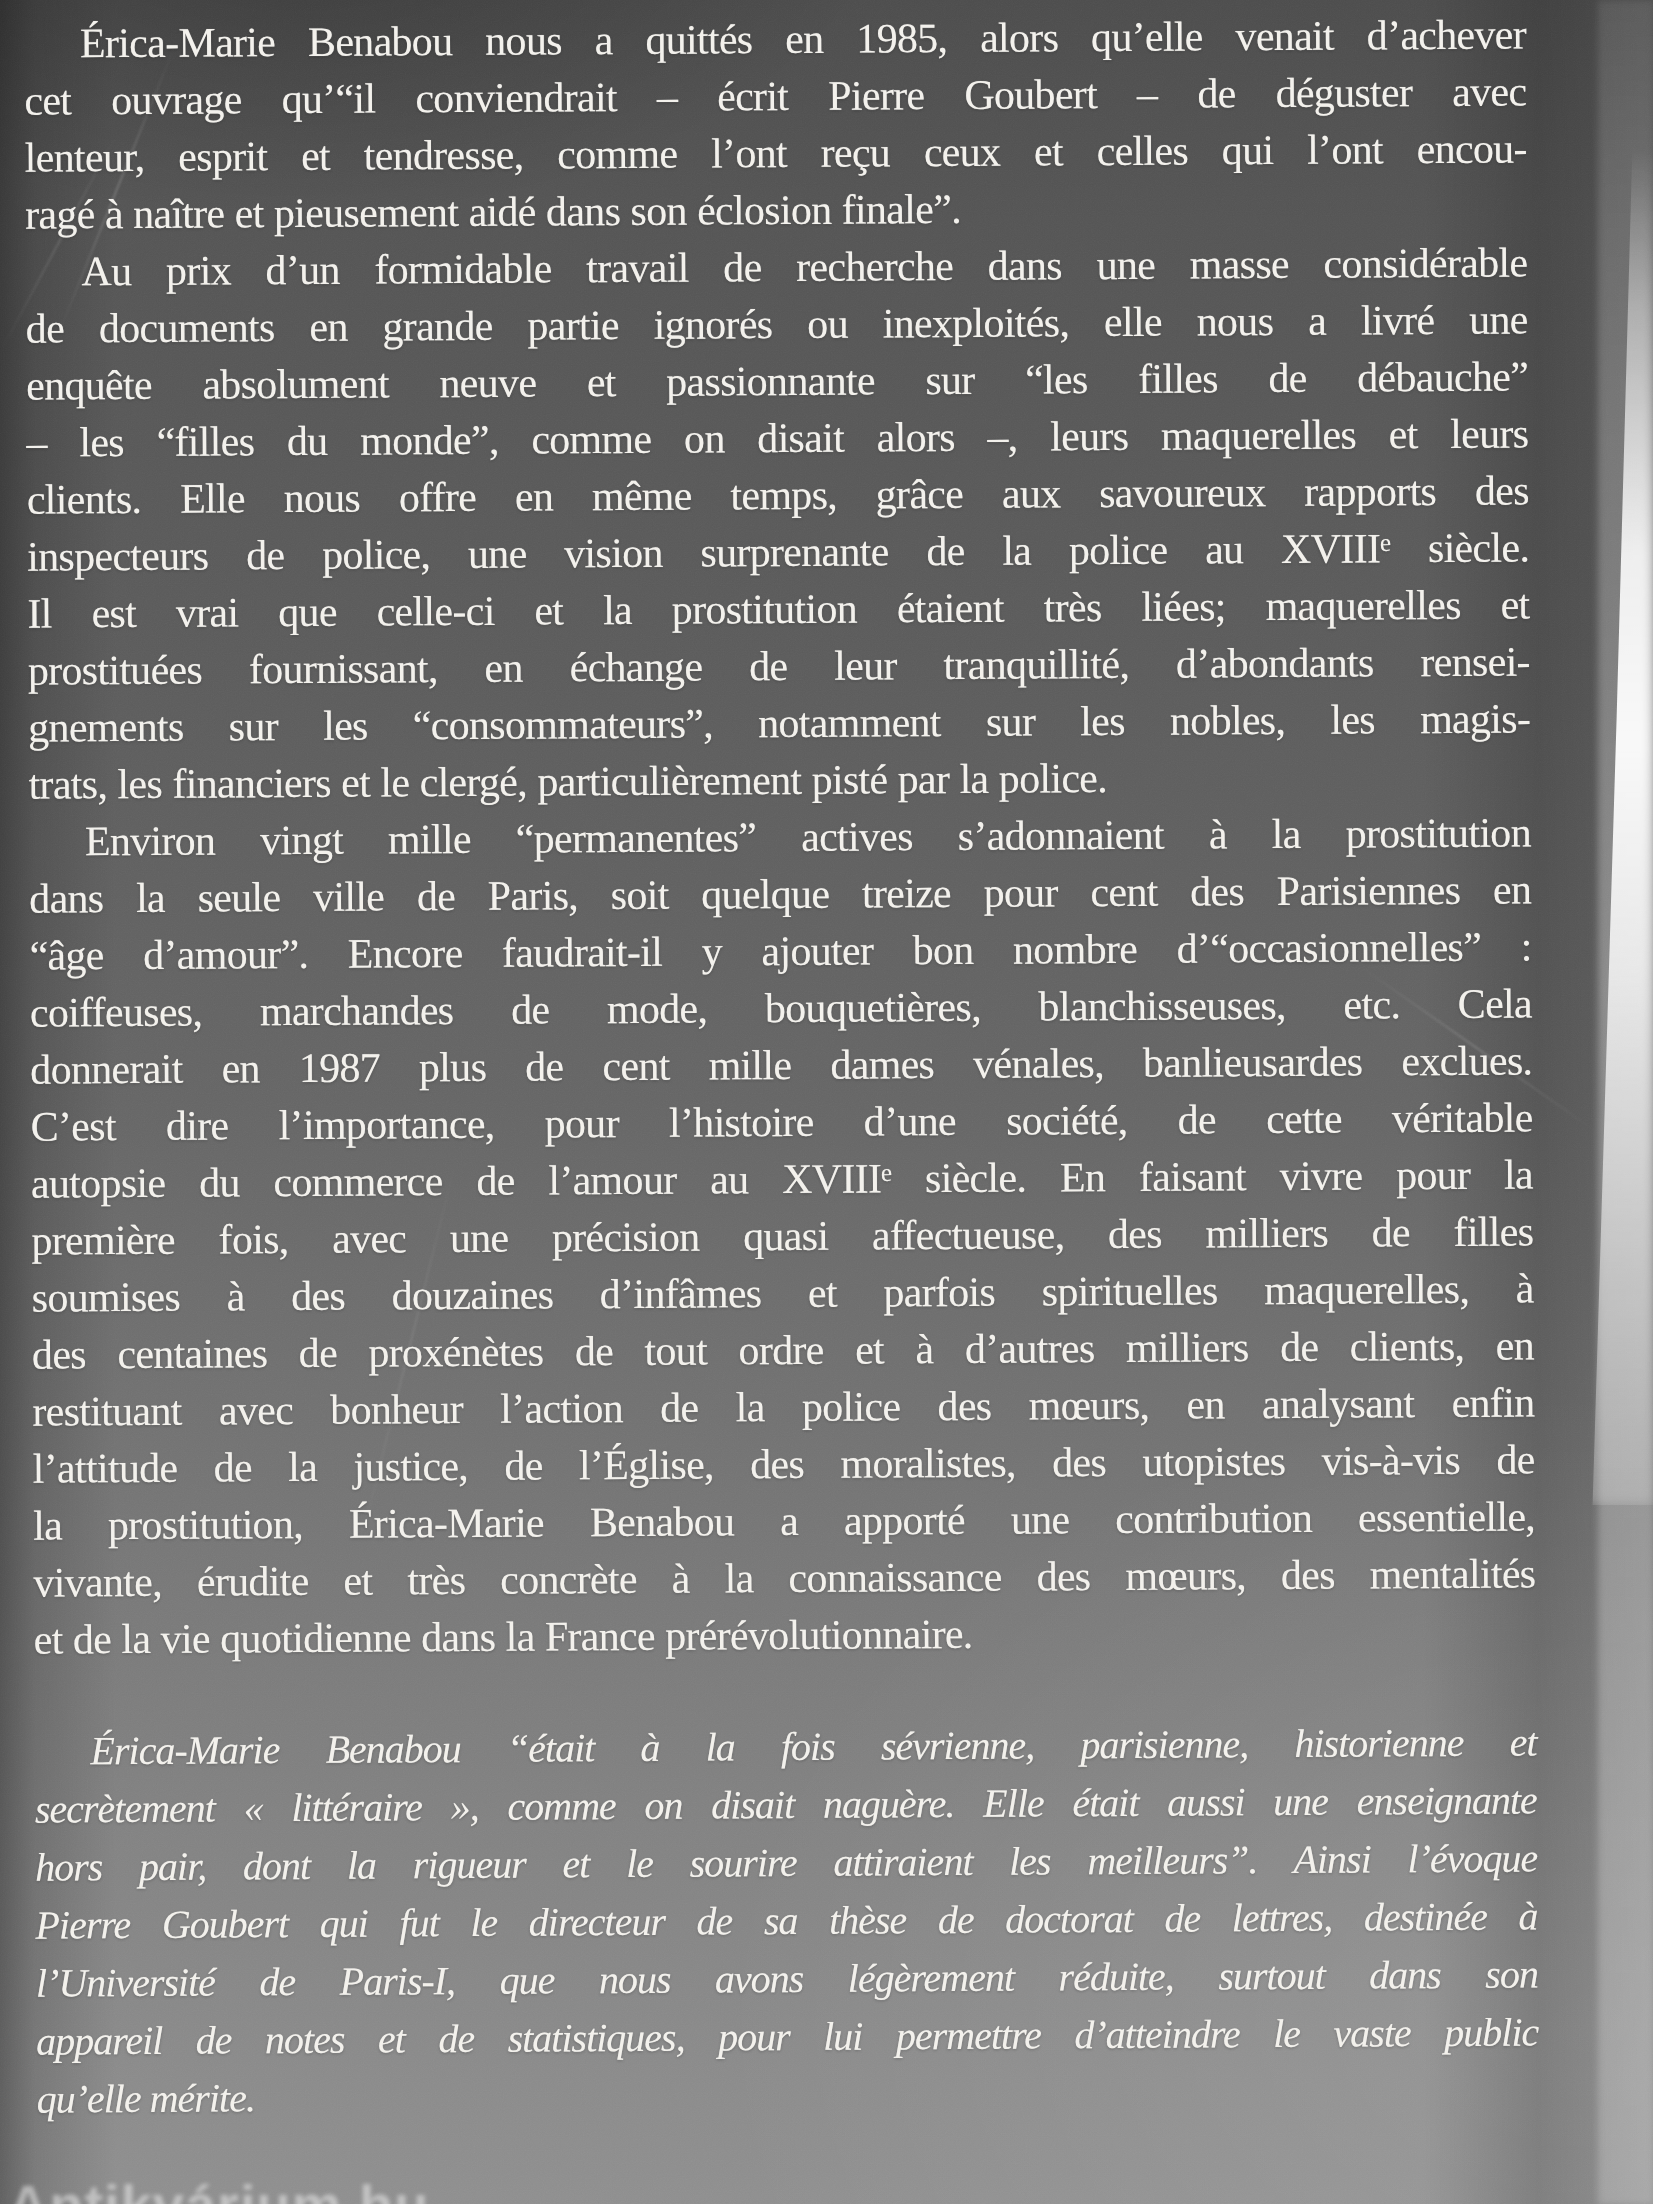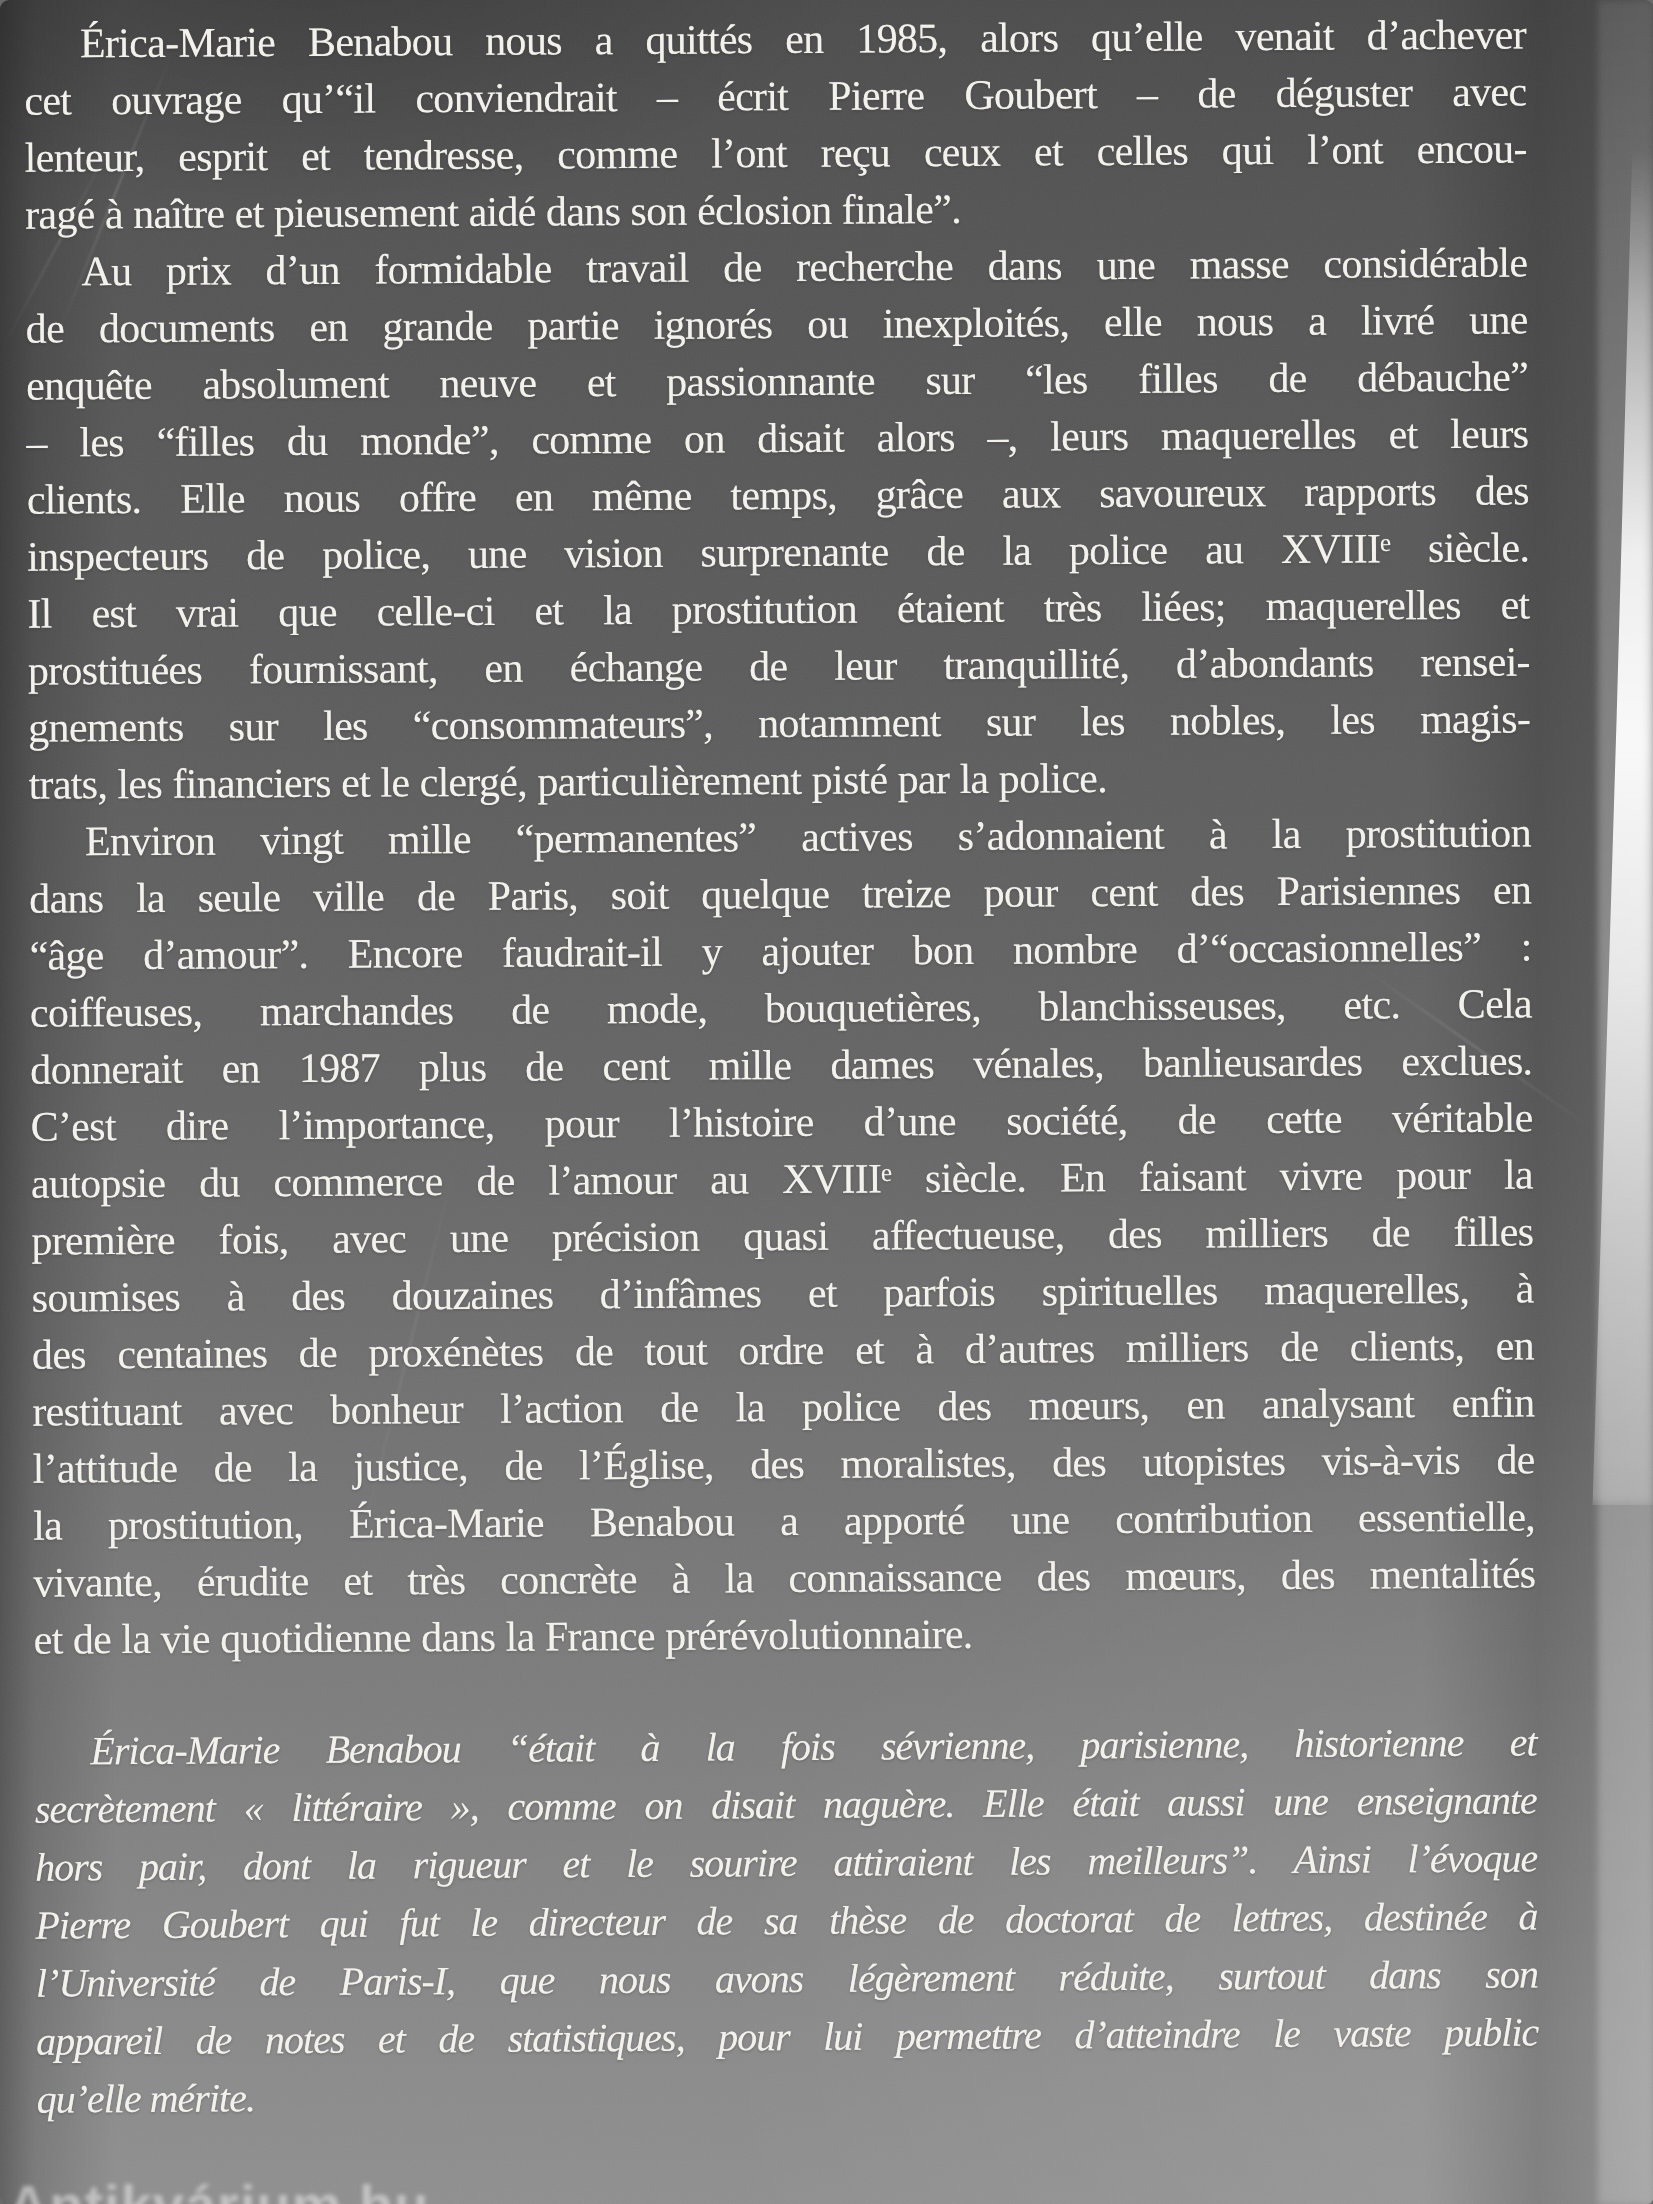--- a/index.html
+++ b/index.html
@@ -10,21 +10,20 @@
   }
   
   .photo{
     position:absolute;inset:0;overflow:hidden;
     background:
       linear-gradient(90deg, rgba(0,0,0,0.32) 0px, rgba(0,0,0,0.14) 35px, rgba(0,0,0,0) 116px),
       linear-gradient(90deg, rgba(0,0,0,0) 86%, rgba(0,0,0,0.16) 93%, rgba(0,0,0,0.04) 100%),
       radial-gradient(ellipse 873px 505px at 18% -6%, rgba(0,0,0,0.25), rgba(0,0,0,0) 70%),
       radial-gradient(ellipse 1261px 922px at 96% 92%, rgba(255,255,255,0.10), rgba(255,255,255,0) 70%),
       linear-gradient(180deg, #4d4d4d 0%, #555555 10%, #5c5c5c 30%, #666666 50%, #757575 68%, #848484 85%, #8f8f8f 100%);
-    border-radius: 9px;
   }
   
   .edge-band{
     position:absolute;top:0;right:0;width:56px;height:100%;
     background:linear-gradient(180deg, rgba(255,255,255,0.10) 0%, rgba(255,255,255,0.22) 20%,
                rgba(255,255,255,0.30) 45%, rgba(255,255,255,0.26) 70%, rgba(255,255,255,0.22) 100%);
     filter:blur(3.9px);
   }
   
   .edge-highlight{

